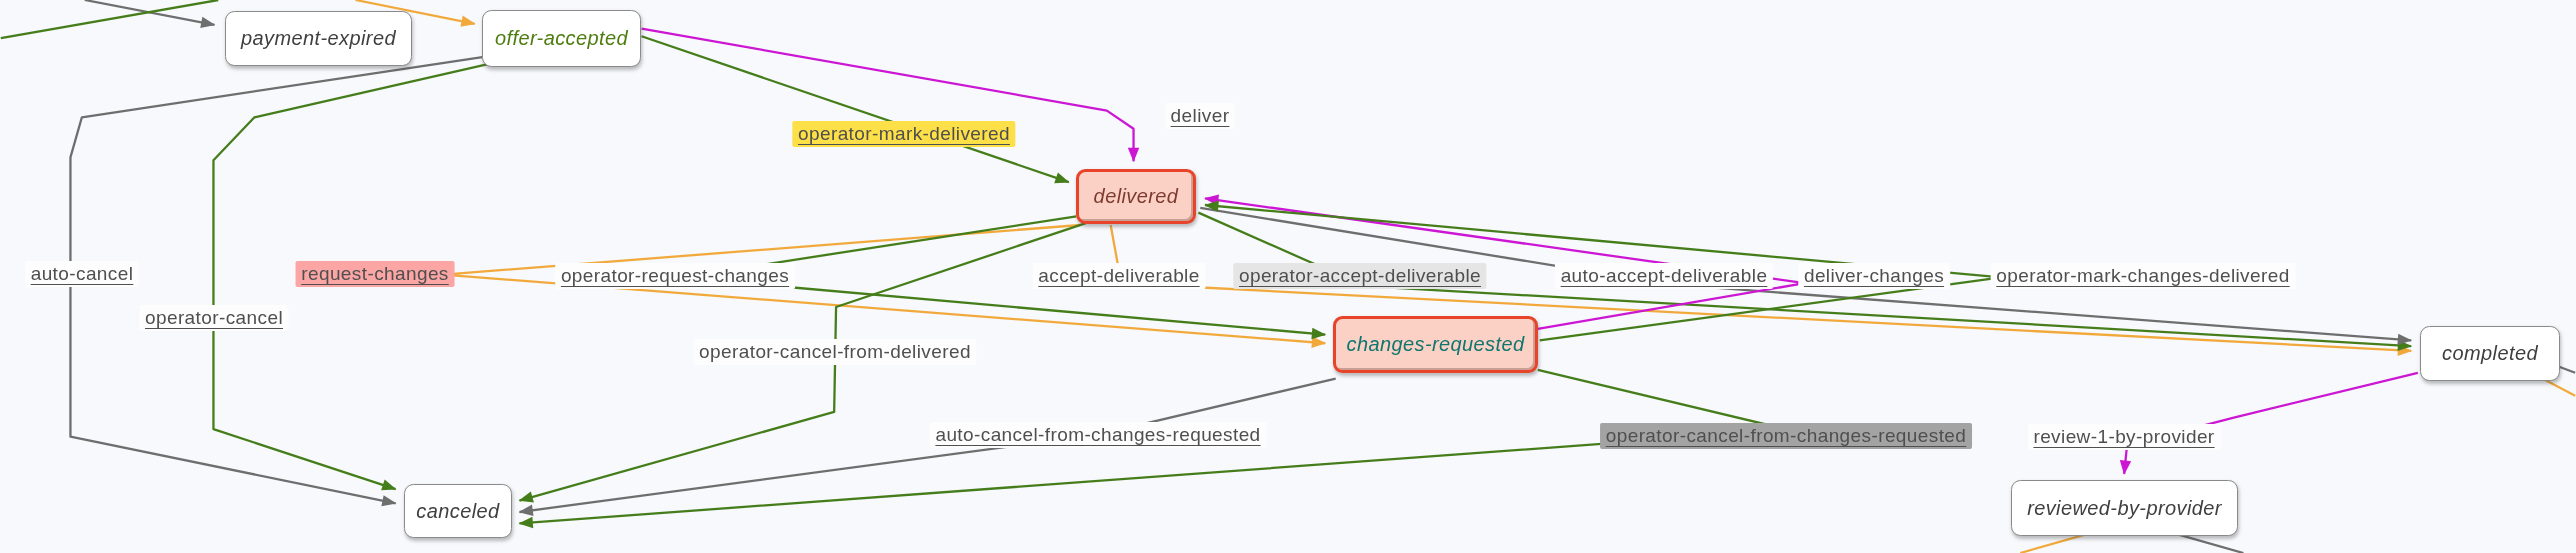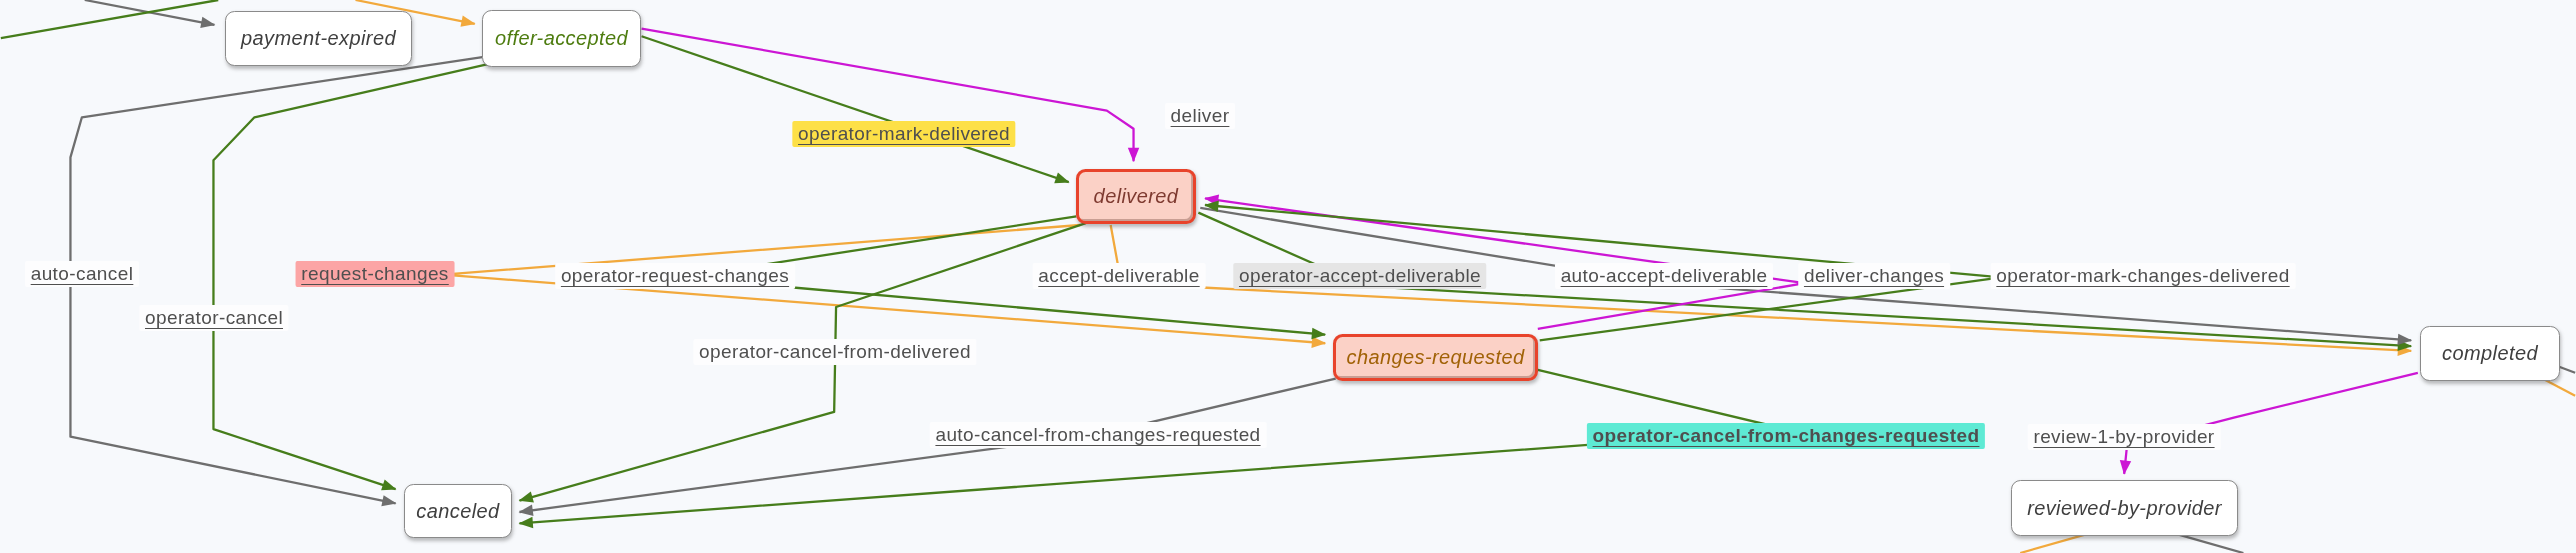--- a/index.html
+++ b/index.html
@@ -70,23 +70,23 @@
     <div class="edge-label underlined" style="left: 214px; top: 261px; background: rgb(253, 253, 254); color: rgb(79, 79, 79); margin-top: 44px;">operator-cancel</div>
     <div class="edge-label underlined" style="left: 375px; top: 261px; background: #fca5a5; color: rgb(79, 79, 79);">request-changes</div>
     <div class="edge-label underlined" style="left: 675px; top: 263px; background: rgb(253, 253, 254); color: rgb(79, 79, 79);">operator-request-changes</div>
     <div class="edge-label underlined" style="left: 1119px; top: 263px; background: rgb(253, 253, 254); color: rgb(79, 79, 79);">accept-deliverable</div>
     <div class="edge-label underlined" style="left: 1360px; top: 263px; background: #e5e5e5; color: rgb(79, 79, 79);">operator-accept-deliverable</div>
     <div class="edge-label underlined" style="left: 1664px; top: 263px; background: rgb(253, 253, 254); color: rgb(79, 79, 79);">auto-accept-deliverable</div>
     <div class="edge-label underlined" style="left: 1874px; top: 263px; background: rgb(253, 253, 254); color: rgb(79, 79, 79);">deliver-changes</div>
     <div class="edge-label underlined" style="left: 2143px; top: 263px; background: rgb(253, 253, 254); color: rgb(79, 79, 79);">operator-mark-changes-delivered</div>
     <div class="edge-label" style="left: 835px; top: 339px; background: rgb(253, 253, 254); color: rgb(79, 79, 79);">operator-cancel-from-delivered</div>
     <div class="edge-label underlined" style="left: 1098px; top: 422px; background: rgb(253, 253, 254); color: rgb(79, 79, 79);">auto-cancel-from-changes-requested</div>
-    <div class="edge-label underlined" style="left: 1786px; top: 423px; background: #5eead4; color: rgb(79, 79, 79); font-weight: bold;">operator-cancel-from-changes-requested</div>
+    <div class="edge-label underlined" style="left: 1786px; top: 423px; background: #a3a3a3; color: rgb(79, 79, 79);">operator-cancel-from-changes-requested</div>
     <div class="edge-label underlined" style="left: 2124px; top: 424px; background: rgb(253, 253, 254); color: rgb(79, 79, 79);">review-1-by-provider</div>
     <div class="state-node normal" style="left: 225px; top: 11.4px; width: 187px; height: 55px; background: rgb(255, 255, 255); color: rgb(63, 63, 63);">payment-expired</div>
     <div class="state-node normal" style="left: 482px; top: 9.5px; width: 159px; height: 57px; background: rgb(255, 255, 255); color: #4d7c0f;">offer-accepted</div>
     <div class="state-node highlighted" style="left: 1076px; top: 169px; width: 120px; height: 55px; background: rgb(251, 209, 198); color: rgb(126, 58, 48);">delivered</div>
-    <div class="state-node highlighted" style="left: 1333px; top: 334px; width: 205px; height: 47px; background: rgb(251, 209, 198); color: #a16207;">changes-requested</div>
+    <div class="state-node highlighted" style="left: 1333px; top: 316px; width: 205px; height: 57px; background: rgb(251, 209, 198); color: #0f766e;">changes-requested</div>
     <div class="state-node normal" style="left: 2420px; top: 326px; width: 140px; height: 55px; background: rgb(255, 255, 255); color: rgb(63, 63, 63);">completed</div>
     <div class="state-node normal" style="left: 404px; top: 484px; width: 108px; height: 54px; background: rgb(255, 255, 255); color: rgb(63, 63, 63);">canceled</div>
     <div class="state-node normal" style="left: 2011px; top: 480px; width: 227px; height: 56px; background: rgb(255, 255, 255); color: rgb(63, 63, 63);">reviewed-by-provider</div>
   </div>
 
 
 </body></html>

